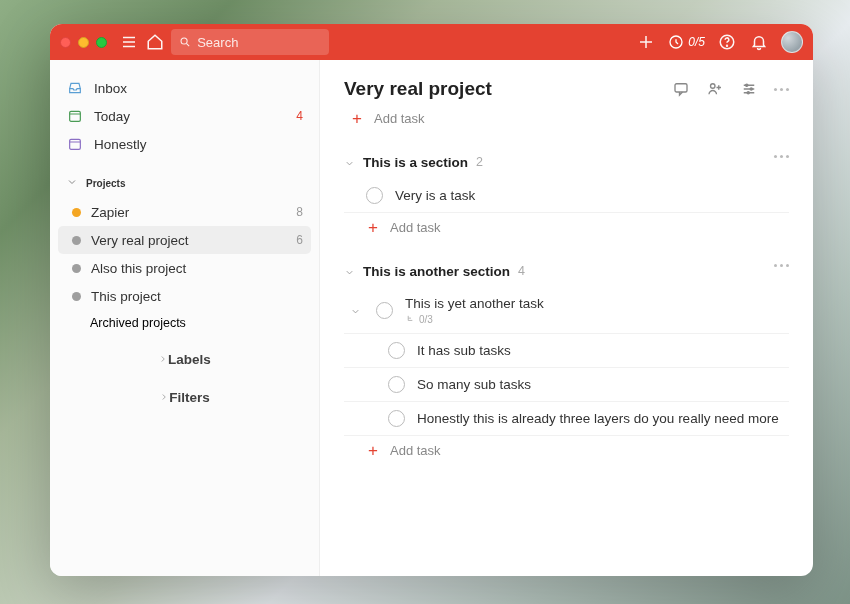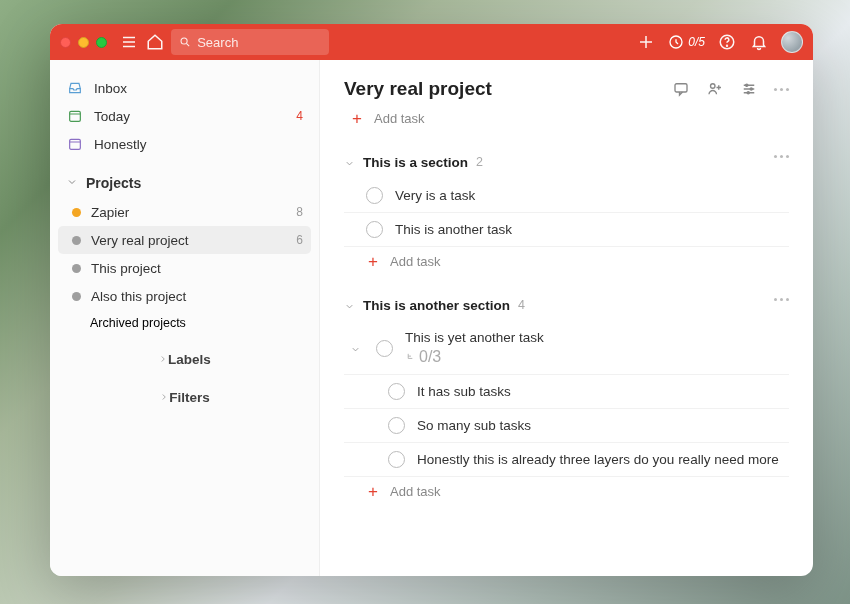--- a/index.html
+++ b/index.html
@@ -100,21 +100,21 @@
   .nav-icon svg { width:16px; height:16px; }
   .section-header {
     display:flex; align-items:center;
     height:30px;
     padding:0 8px;
     margin-top:10px;
     cursor:pointer;
     gap:8px;
     font-weight:600;
     color:#333;
-    font-size:14px;
+    font-size:10px;
   }
   .section-header .chev svg{ width:12px;height:12px; stroke:#888;}
   .proj-dot {
     width:9px;height:9px;border-radius:50%;
     flex-shrink:0;
   }
   .sub-faded {
     color:#000000; font-size:12.5px;
     padding-left:32px; height:26px; display:flex; align-items:center;
   }
@@ -163,21 +163,21 @@
     border-bottom:1px solid #f1f1f1;
     font-size:13.5px;color:#333;
   }
   .task-row.sub { padding-left:44px; }
   .task-row .circle{
     width:17px;height:17px;border:1.5px solid #bbb;border-radius:50%;
     flex-shrink:0; cursor:pointer;
   }
   .task-row .meta{ display:flex;flex-direction:column;gap:3px;}
   .task-row .subcount{
-    font-size:16px;color:#aaa;display:flex;align-items:center;gap:3px;
+    font-size:10px;color:#aaa;display:flex;align-items:center;gap:3px;
   }
   .task-row .subcount svg{width:11px;height:11px;stroke:#aaa;}
   .task-chev{ width:11px;height:11px; margin-left:-16px; margin-right:3px;}
   .task-chev svg{width:11px;height:11px;stroke:#999;}
 </style>
 </head>
 <body>
 
 <div class="window">
 
@@ -285,25 +285,25 @@
     <span>Zapier</span>
     <span class="count">8</span>
           </div>
           <div class="nav-item active" style="padding-left: 14px;">
             <span class="proj-dot" style="background:#9e9e9e"></span>
     <span>Very real project</span>
     <span class="count">6</span>
           </div>
           <div class="nav-item" style="padding-left: 14px;">
             <span class="proj-dot" style="background:#9e9e9e"></span>
-    <span>This project</span>
+    <span>Also this project</span>
     </div>
           <div class="nav-item" style="padding-left: 14px;">
             <span class="proj-dot" style="background:#9e9e9e"></span>
-    <span>Also this project</span>
+    <span>This project</span>
     </div>
         </div>
       <div class="sub-faded">Archived projects</div>
 
       <div class="plain-row">
         <span class="chev"><svg viewBox="0 0 24 24" fill="none" stroke-width="2">
               <polyline points="9 6 15 12 9 18"></polyline>
             </svg></span>
         <span>Labels</span>
       </div>
@@ -363,27 +363,20 @@
                 <span></span>
               </div>
     </div>
             <div class="task-row">
               <span class="circle"></span>
       <div class="meta">
         <span>Very is a task</span>
 
       </div>
             </div>
-            <div class="task-row">
-              <span class="circle"></span>
-      <div class="meta">
-        <span>This is another task</span>
-
-      </div>
-            </div>
             <div class="add-task-row" style="padding-left: 22px;">
               <span class="plus">+</span>
     <span>Add task</span>
             </div>
           </div>
           <div class="section-block">
             <div class="section-title-row">
       <span class="chev"><svg viewBox="0 0 24 24" fill="none" stroke-width="2">
                   <polyline points="6 9 12 15 18 9"></polyline>
                 </svg></span>

